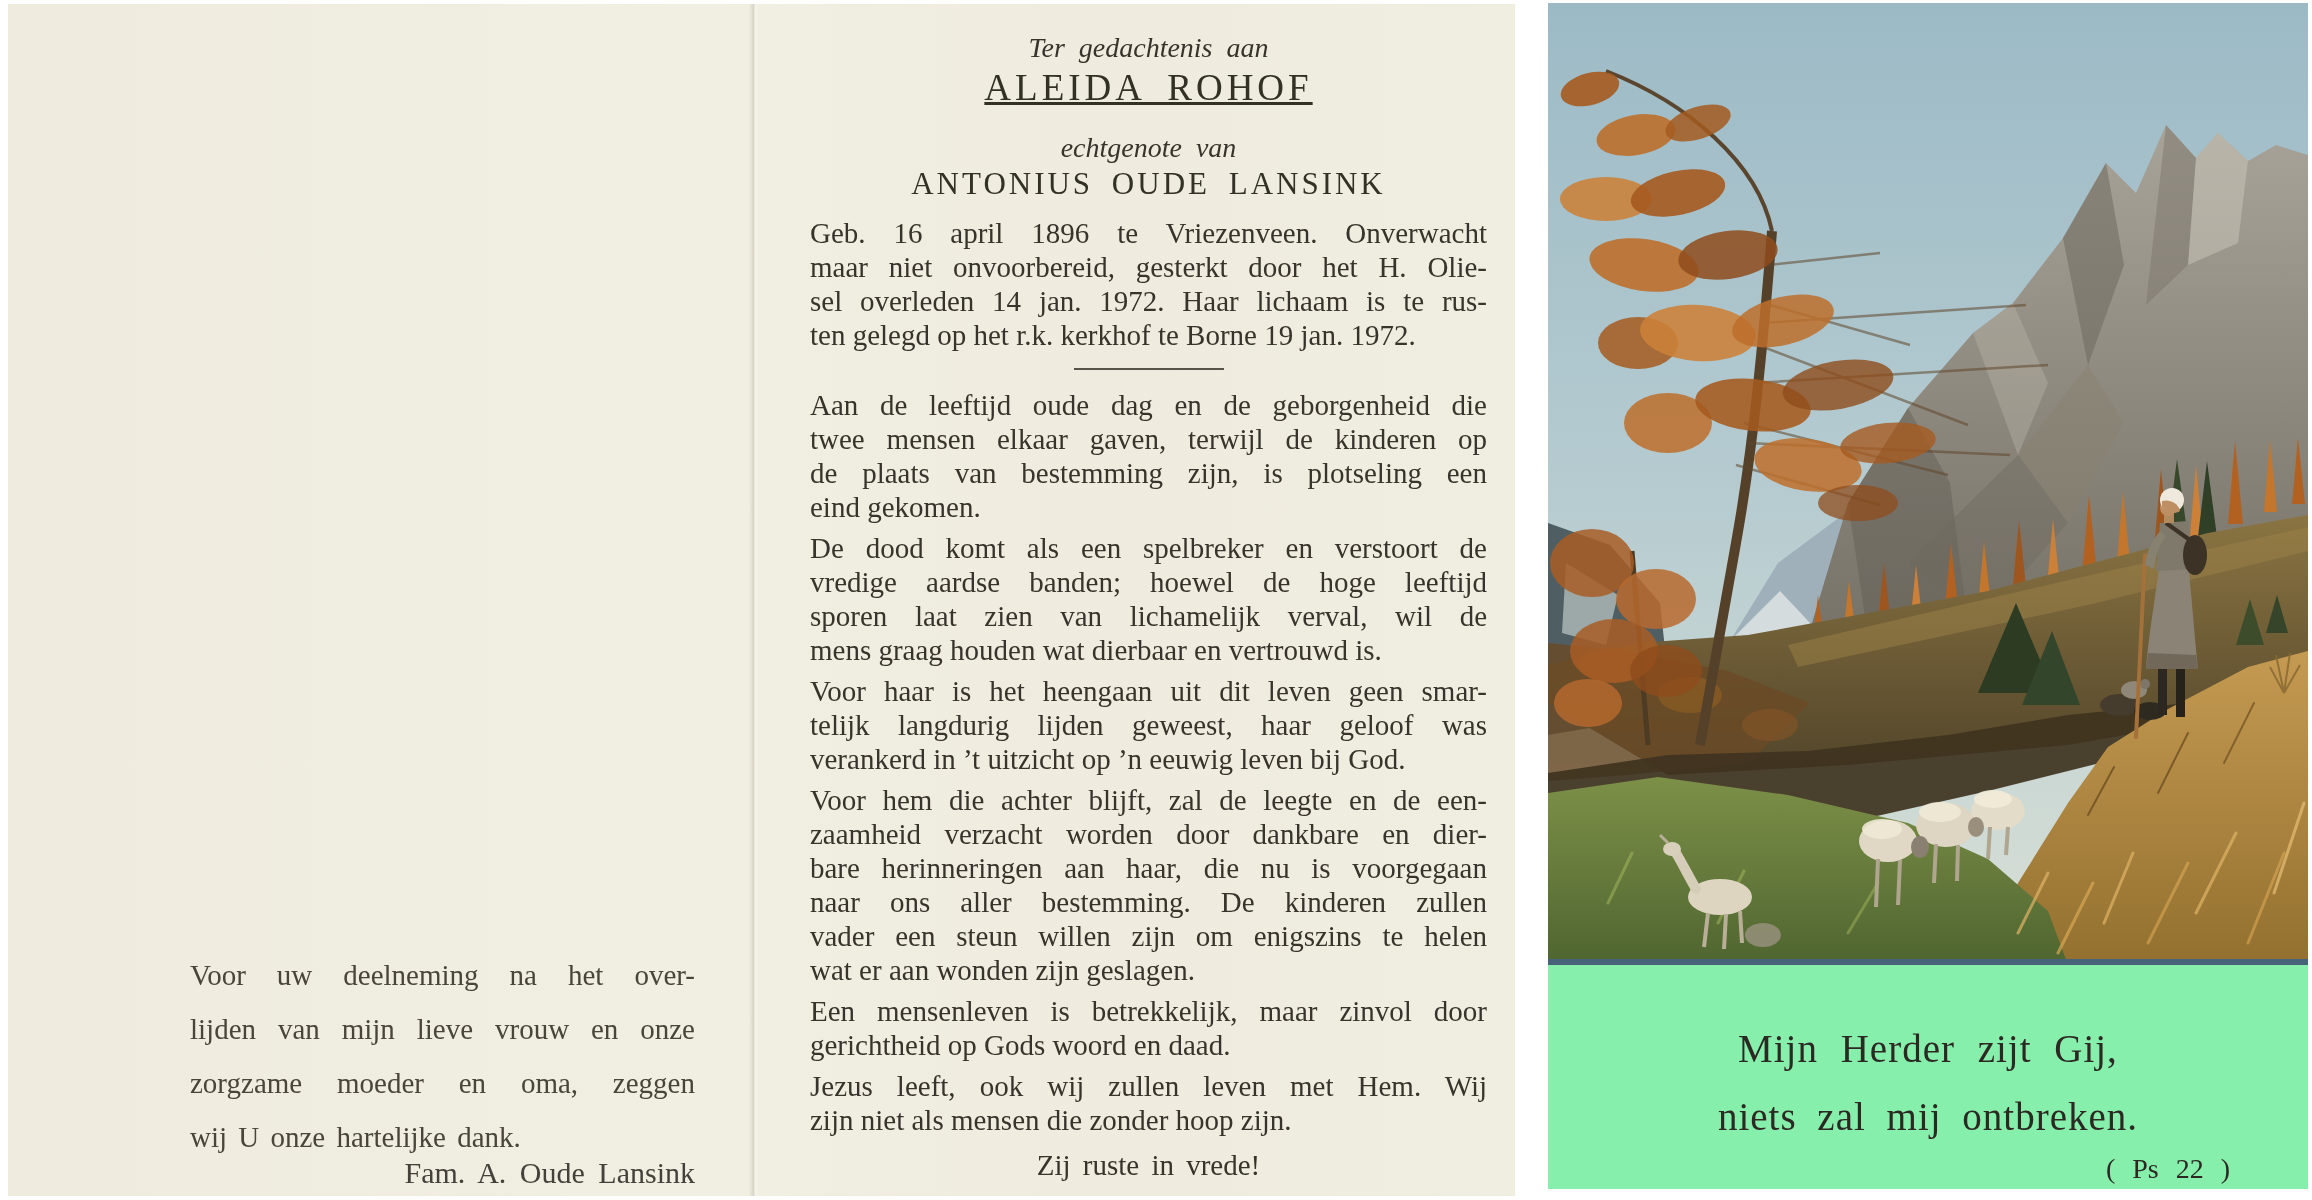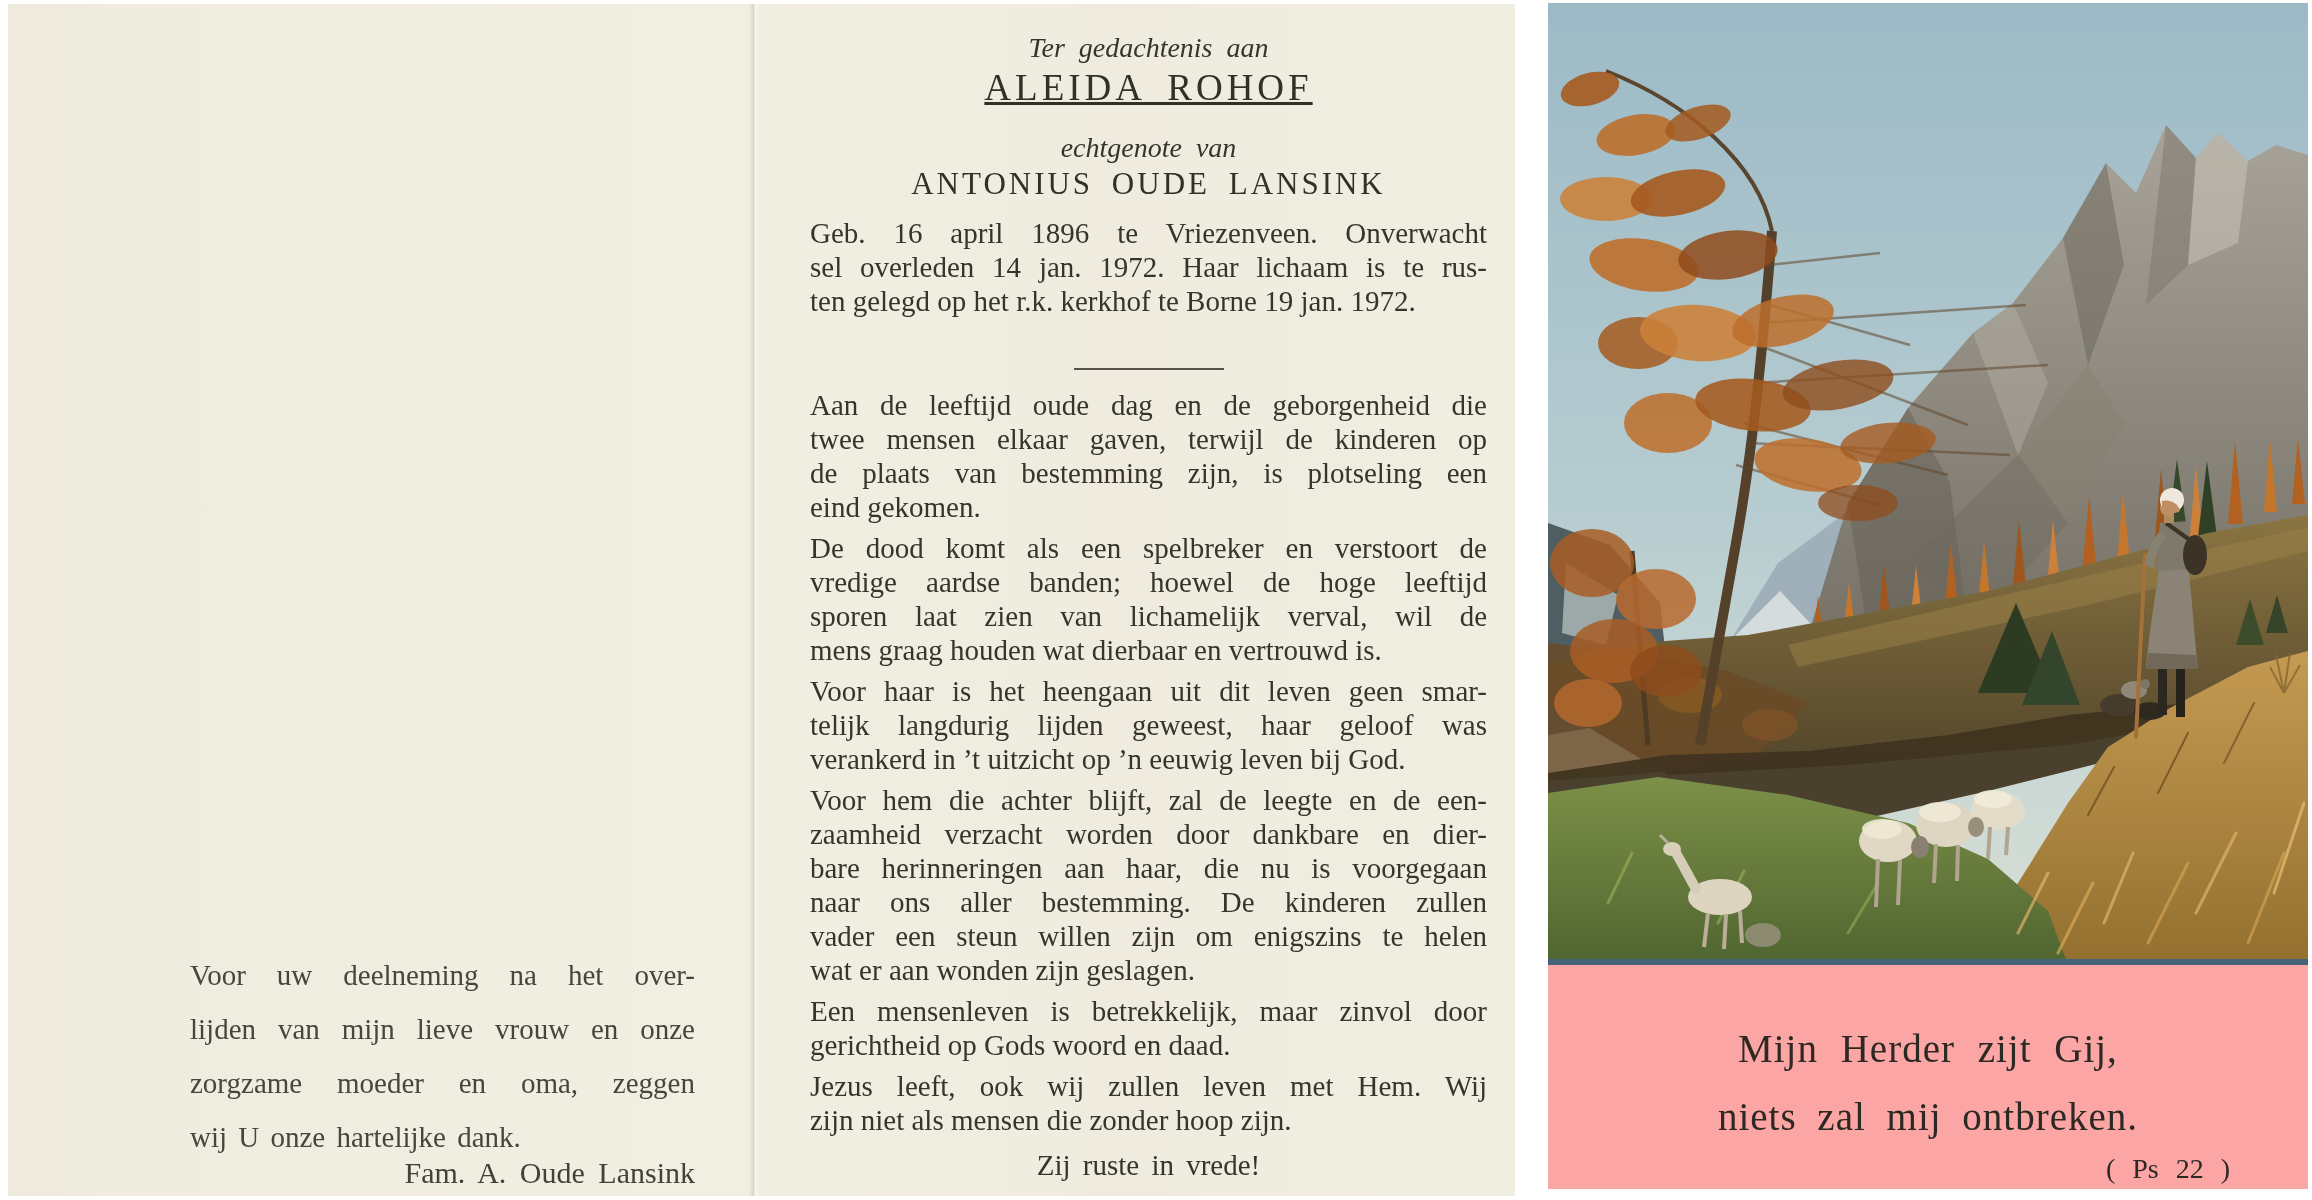--- a/index.html
+++ b/index.html
@@ -39,21 +39,21 @@
   .line{text-align:justify;text-align-last:justify;}
   .line.last{text-align-last:left;}
   .divider{
     position:absolute;left:55px;right:28px;top:352px;text-align:center;
   }
   .divider span{display:inline-block;width:150px;height:2px;background:#57524a;}
   .closing{font-size:29px;margin-top:12px;word-spacing:5px;}
   
   .card{
     position:absolute;left:1548px;top:3px;width:760px;height:1186px;
-    background:#fca5a5;
+    background:#86efac;
   }
   .photo{position:absolute;left:0;top:0;width:760px;height:962px;display:block;}
   .caption-line1{
     position:absolute;left:0;top:1023px;width:100%;text-align:center;
     font-size:39px;color:#2c2923;word-spacing:12px;letter-spacing:1px;
   }
   .caption-line2{
     position:absolute;left:0;top:1091px;width:100%;text-align:center;
     font-size:39px;color:#2c2923;word-spacing:10px;letter-spacing:1px;
   }
@@ -86,20 +86,21 @@
 
     <div class="cp-text center hdr-name" style="top:62px;">ALEIDA ROHOF</div>
 
     <div class="cp-text center hdr-small" style="top:128px;">echtgenote van</div>
 
     <div class="cp-text center hdr-spouse" style="top:162px;">ANTONIUS OUDE LANSINK</div>
 
     <div class="cp-text para" style="top:212px;">
 
     <div class="line">Geb. 16 april 1896 te Vriezenveen. Onverwacht</div>
+        <div class="line">maar niet onvoorbereid, gesterkt door het H. Olie-</div>
         <div class="line">sel overleden 14 jan. 1972. Haar lichaam is te rus-</div>
         <div class="line last">ten gelegd op het r.k. kerkhof te Borne 19 jan. 1972.</div>
       </div>
 
     <div class="divider"><span></span></div>
 
     <div class="cp-text" style="top:384px;">
       <div class="para">
 
       <div class="line">Aan de leeftijd oude dag en de geborgenheid die</div>

